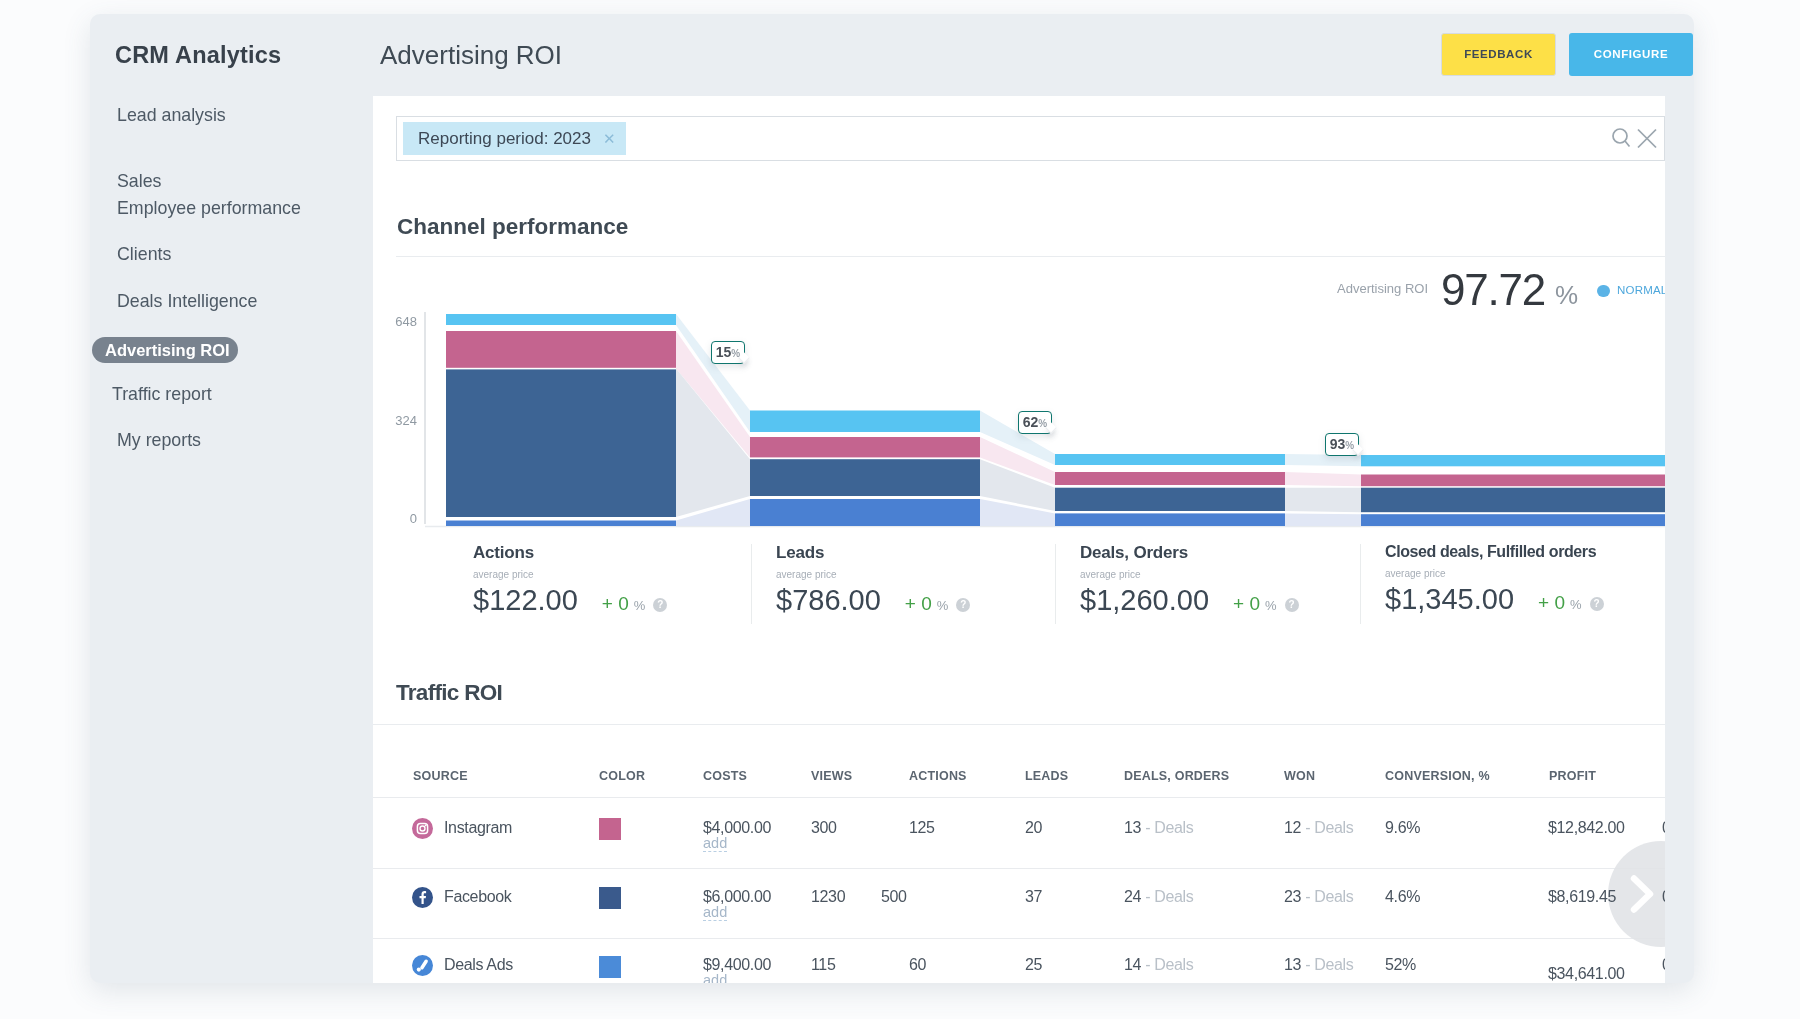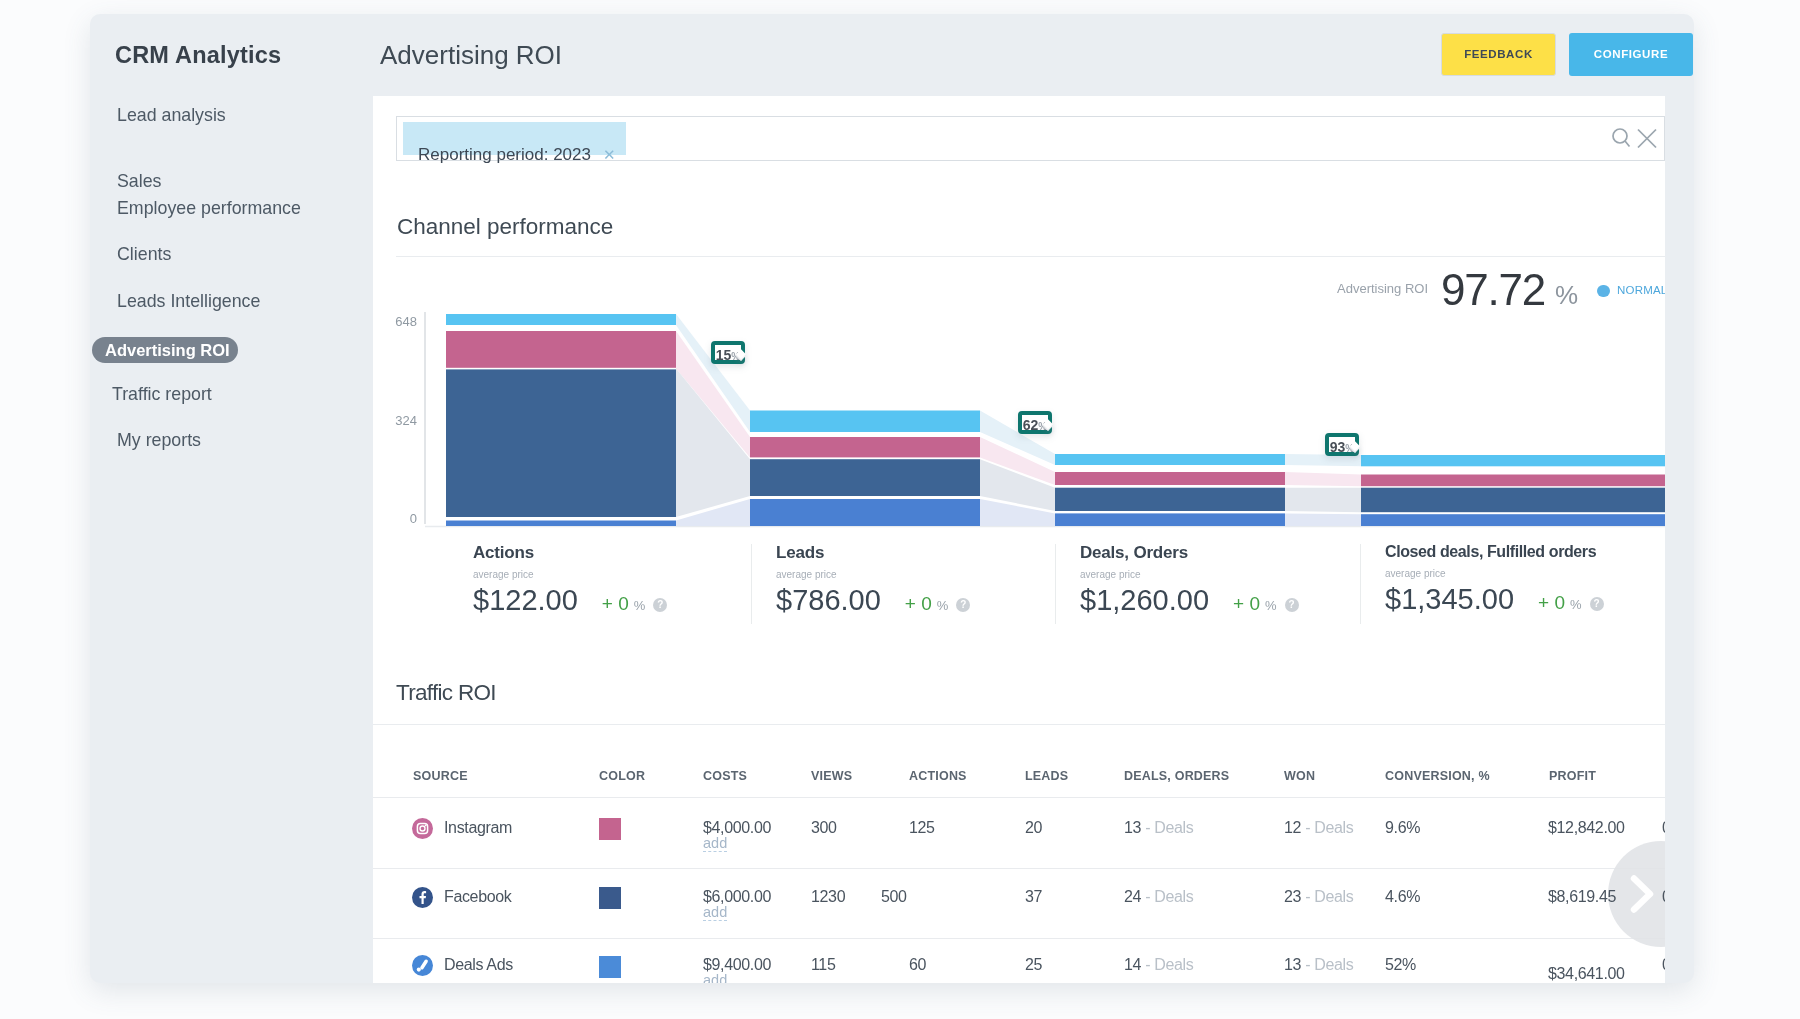--- a/index.html
+++ b/index.html
@@ -11,33 +11,33 @@
   .menu { position:absolute; left:27px; top:0; font-size:17.8px; line-height:1; color:#4d5965; }
   .menu div { position:absolute; white-space:nowrap; }
   .pill { position:absolute; left:2px; top:323px; height:26px; line-height:26px; width:146px; padding-left:13px; background:#78828e; border-radius:13px; color:#fff; font-size:16.5px; font-weight:bold; }
   .pagetitle { position:absolute; left:290px; top:28px; font-size:26px; line-height:1; color:#3f4a54; }
   .btn { position:absolute; top:19px; height:43px; font-size:11.5px; font-weight:bold; letter-spacing:0.6px; text-align:center; border-radius:3px; }
   .btn-feedback { left:1351px; width:115px; background:#fde047; border:1px solid #d6dbe0; color:#3f4a55; line-height:41px; }
   .btn-configure { left:1479px; width:124px; background:#48b7e9; color:#fff; line-height:43px; }
 
   
   .filterbar { position:absolute; left:23px; top:20px; width:1269px; height:45px; background:#fff; border:1px solid #d9dee3; }
-  .chip { position:absolute; left:6px; top:5px; height:33px; background:#c8e8f6; line-height:33px; font-size:17px; color:#3d4855; padding:16px 10px 0 15px; }
+  .chip { position:absolute; left:6px; top:5px; height:33px; background:#c8e8f6; line-height:33px; font-size:17px; color:#3d4855; padding:0 10px 0 15px; }
   .chip .x { color:#8cbcd8; font-size:15px; margin-left:12px; }
-  .sectitle { position:absolute; font-size:22.5px; line-height:1; color:#3f4a54; }
+  .sectitle { position:absolute; font-size:22.5px; line-height:1; color:#3f4a54;font-weight:bold; }
   .hline { position:absolute; height:1px; background:#e9ecef; left:23px; width:1269px; }
   .vline { position:absolute; width:1px; background:#e9eced; }
 
   .roi-label { position:absolute; left:964px; top:186px; font-size:13px; line-height:1; color:#9aa2ab; }
   .roi-num { position:absolute; left:1068px; top:172px; font-size:44px; line-height:1; color:#34393f; letter-spacing:-1.2px; }
   .roi-pct { position:absolute; left:1182px; top:186px; font-size:26px; line-height:1; color:#8d959e; }
   .roi-dot { position:absolute; left:1224px; top:188.5px; width:12.5px; height:12.5px; border-radius:50%; background:#5bb3e6; }
   .roi-normal { position:absolute; left:1244px; top:188.5px; font-size:11.5px; line-height:1; letter-spacing:0.2px; color:#4da7dc; }
 
-  .bubble { position:absolute; width:34px; height:23px; background:#fff; border:4px solid #0f766e; border-radius:4px; box-shadow:0 3px 7px rgba(110,120,135,0.18); text-align:center; line-height:21px; font-size:14px; font-weight:bold; color:#4a5058; }
+  .bubble { position:absolute; width:34px; height:23px; background:#fff; border:1px solid #0f766e; border-radius:4px; box-shadow:0 3px 7px rgba(110,120,135,0.18); text-align:center; line-height:21px; font-size:14px; font-weight:bold; color:#4a5058; }
   .bubble small { font-size:10px; font-weight:bold; color:#9aa2aa; }
   .bubble .tail { position:absolute; right:-4px; bottom:1px; width:8px; height:8px; background:#fff; transform:rotate(45deg); border-right:1px solid #eceef1; border-bottom:1px solid #eceef1; box-shadow:3px 3px 5px rgba(110,120,135,0.18); }
 
   .mcol { position:absolute; top:448px; }
   .mcol .t { font-size:17px; line-height:1; font-weight:bold; color:#3a4551; letter-spacing:-0.2px; }
   .mcol .s { font-size:10px; line-height:1; color:#a7aeb7; margin-top:9px; }
   .mcol .row { margin-top:6px; white-space:nowrap; }
   .mcol .price { font-size:29px; line-height:1; color:#3b4753; }
   .mcol .plus { font-size:19px; color:#43a047; margin-left:24px; }
   .mcol .pp { font-size:13px; color:#9aa3ab; margin-left:5px; }
@@ -50,21 +50,21 @@
 </style>
 </head>
 <body>
 <div class="card">
   <div class="logo">CRM Analytics</div>
   <div class="menu">
     <div style="top:92.5px;">Lead analysis</div>
     <div style="top:139px;margin-top:20px;">Sales</div>
     <div style="top:185.5px;">Employee performance</div>
     <div style="top:232px;">Clients</div>
-    <div style="top:278.5px;">Leads Intelligence</div>
+    <div style="top:278.5px;">Deals Intelligence</div>
     <div style="top:371.5px; left:-5px;">Traffic report</div>
     <div style="top:418px;">My reports</div>
   </div>
   <div class="pill">Advertising ROI</div>
   <div class="pagetitle">Advertising ROI</div>
   <div class="btn btn-feedback">FEEDBACK</div>
   <div class="btn btn-configure">CONFIGURE</div>
 
   <div class="panel">
     <div class="filterbar">

